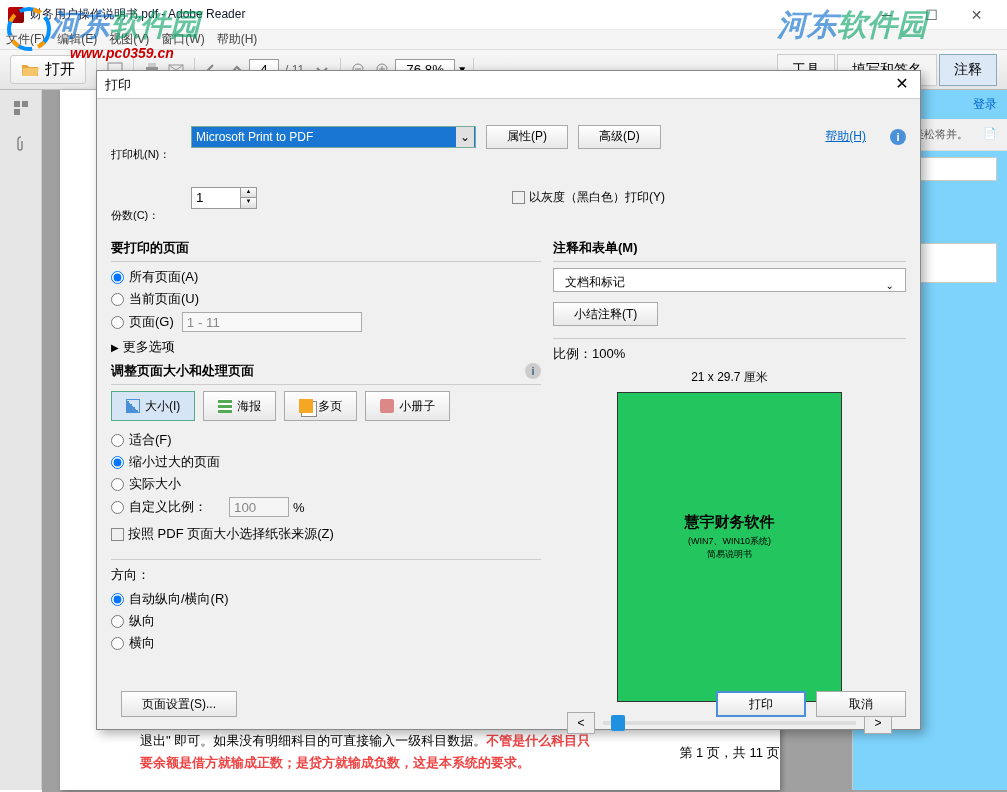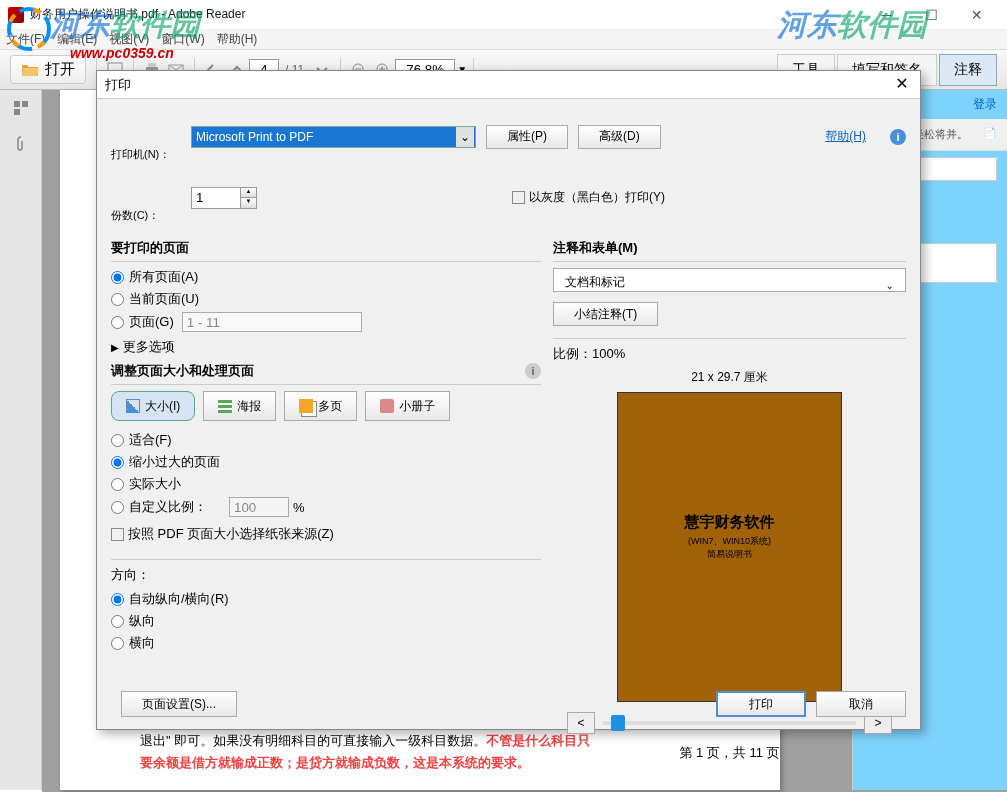--- a/index.html
+++ b/index.html
@@ -77,36 +77,36 @@
 
 .radio-row { display: flex; align-items: center; margin: 4px 0; font-size: 13px; }
 .radio-row input[type=radio] { margin-right: 5px; }
 .radio-row .range-input { width: 180px; height:20px; border:1px solid #aaa; background:#f8f8f8; margin-left:8px; padding:0 4px; color:#888;}
 
 .expand-row { display:flex; align-items:center; margin:6px 0; font-size:13px;}
 .expand-row .tri { margin-right:4px; font-size:10px;}
 
 .size-tabs { display: flex; gap: 8px; margin: 6px 0 10px;}
 .size-tab { flex:0 0 auto; height: 30px; padding: 0 14px; border: 1px solid #aaa; background: linear-gradient(#fff,#e8e8e8); display:flex; align-items:center; font-size:12px;}
-.size-tab.active { background: #d5e5f5; border-color:#5a8;border-radius:8px;}
+.size-tab.active { background: #d5e5f5; border-color:#5a8;}
 .size-tab .ico { width:14px; height:14px; margin-right:5px; display:inline-block;}
 .ico-size { background: linear-gradient(45deg,#4a90d9 50%, transparent 50%); border:1px solid #4a90d9;}
 .ico-poster { background: repeating-linear-gradient(0deg,#5a5 0 3px,#fff 3px 5px);}
 .ico-multi { background: #f5a623; box-shadow: 3px 3px 0 #fff, 3px 3px 0 1px #888;}
 .ico-book { background:#d88; border-radius:2px;}
 
 .scale-input { width:60px; height:20px; border:1px solid #aaa; background:#f5f5f5; color:#888; padding:0 4px; margin:0 4px;}
 
 .chk-row { display:flex; align-items:center; margin:8px 0; font-size:13px;}
 
 .r-select { width: 100%; height: 24px; border: 1px solid #aaa; background:#fff; padding:0 11px; font-size:12px; display:flex; align-items:flex-end; justify-content:space-between;}
 .r-select .arrow { font-size:10px;}
 
 .preview-label { text-align:center; margin:6px 0; font-size:12px;}
-.preview-box { width: 225px; height: 310px; border: 1px solid #333; background: #a16207; margin: 2px auto; position:relative;}
+.preview-box { width: 225px; height: 310px; border: 1px solid #333; background: #22c55e; margin: 2px auto; position:relative;}
 .pv-title { position:absolute; top:120px; left:0; right:0; text-align:center; font-family:"SimSun",serif; font-weight:bold; font-size:15px;}
 .pv-sub { position:absolute; top:142px; left:0; right:0; text-align:center; font-size:9px;}
 .pv-sub2 { position:absolute; top:155px; left:0; right:0; text-align:center; font-size:9px;}
 
 .preview-nav { display:flex; align-items:center; margin:10px 14px; gap:8px;}
 .pv-btn { width:28px; height:22px; border:1px solid #aaa; background:#eee; text-align:center; line-height:20px;}
 .pv-slider { flex:1; height:4px; background:#ddd; position:relative;}
 .pv-thumb { position:absolute; left:8px; top:-6px; width:14px; height:16px; background:#2090e0; border-radius:2px;}
 .pv-pages { text-align:center; margin-top:4px; font-size:13px;}
 

